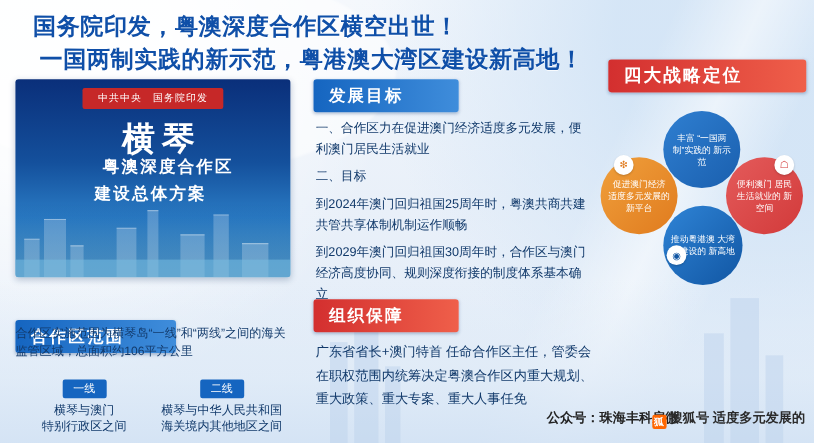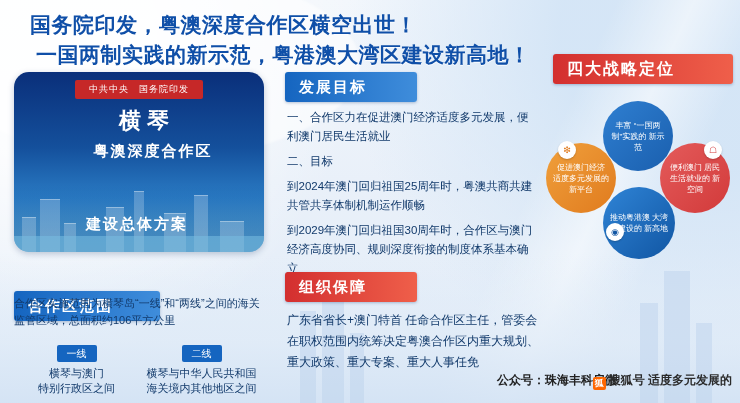--- a/index.html
+++ b/index.html
@@ -28,32 +28,32 @@
   .headline{position:absolute;left:30px;top:10px;width:670px;}
   .headline div{
     font-size:21px;font-weight:bold;color:#0f4fa8;letter-spacing:.5px;
     line-height:30px;text-shadow:0 1px 0 rgba(255,255,255,.8);
     white-space:nowrap;
   }
   .hl2{padding-left:6px;}
 
   
   .poster{position:absolute;left:14px;top:72px;width:250px;height:180px;
-    border-radius:15px;overflow:hidden;
+    border-radius:3px;overflow:hidden;
     background:linear-gradient(180deg,#0a2f7a 0%,#14509c 42%,#2a7bc4 70%,#67b4dd 100%);
     box-shadow:0 2px 6px rgba(20,50,100,.25);}
   .poster .pbanner{position:absolute;left:50%;transform:translateX(-50%);top:8px;
     background:#c62828;color:#fff;font-size:9px;padding:3px 14px;border-radius:2px;
     white-space:nowrap;letter-spacing:1px;}
   .poster .pt1{position:absolute;left:16px;right:0;top:34px;text-align:center;color:#fff;
-    font-size:22px;font-weight:bold;letter-spacing:6px;}
+    font-size:30px;font-weight:bold;letter-spacing:6px;}
   .poster .pt2{position:absolute;left:0;right:0;top:70px;text-align:center;color:#ffffff;
     font-size:15px;font-weight:bold;letter-spacing:2px;padding-left:28px;}
   .poster .pt3{position:absolute;left:0;right:4px;top:95px;text-align:center;color:#ffffff;
-    font-size:15px;font-weight:bold;letter-spacing:2px;margin-top:48px;}
+    font-size:15px;font-weight:bold;letter-spacing:2px;}
   .poster .skyline{position:absolute;bottom:0;left:0;right:0;height:68px;
     background:linear-gradient(180deg,rgba(10,50,110,0) 0%,rgba(12,60,125,.35) 100%);}
   .ptower{position:absolute;bottom:0;background:rgba(255,255,255,.22);border-top:1px solid rgba(255,255,255,.35);}
   .pwave{position:absolute;bottom:0;left:0;right:0;height:16px;background:rgba(120,190,225,.55);}
 
   
   .pill{position:absolute;height:30px;border-radius:3px;color:#fff;font-size:15px;font-weight:bold;
     display:flex;align-items:center;padding:0 14px;letter-spacing:2px;white-space:nowrap;
     background:linear-gradient(90deg,#1565c0 0%,#3f8ddb 100%);
     box-shadow:0 1px 3px rgba(20,60,120,.3);}

